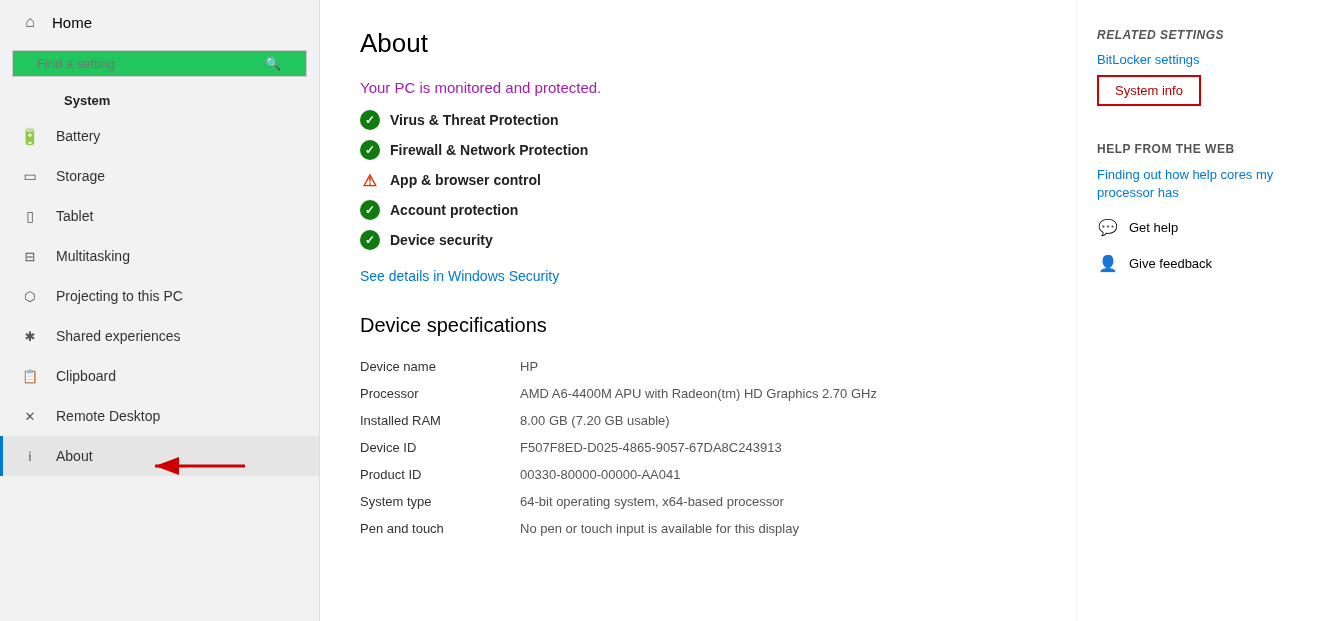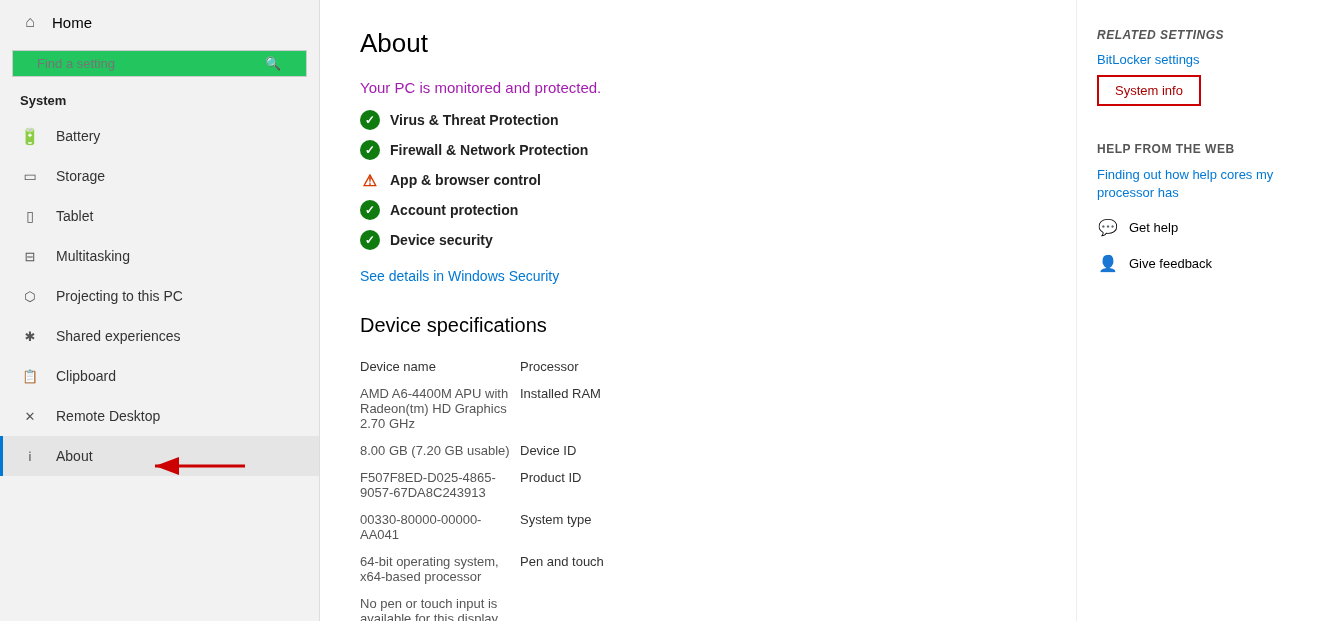--- a/index.html
+++ b/index.html
@@ -48,20 +48,21 @@
       font-size: 13px;
       background: transparent;
       color: #555;
     }
 
     .sidebar-section-title {
       font-size: 13px;
       font-weight: 600;
       padding: 6px 20px 8px 20px;
       color: #222;
+      margin-left: 44px;
     }
 
     .sidebar-item {
       display: flex;
       align-items: center;
       gap: 16px;
       padding: 10px 20px;
       cursor: pointer;
       font-size: 14px;
       color: #333;
@@ -381,20 +382,21 @@
     </li>
   </ul>
 
   <a class="see-details-link">See details in Windows Security</a>
 
   <h2 class="device-specs-title">Device specifications</h2>
 
   <div class="specs-table">
 
     <div class="specs-label">Device name</div>
+    <div class="specs-value">HP</div>
 
     <div class="specs-label">Processor</div>
     <div class="specs-value">AMD A6-4400M APU with Radeon(tm) HD Graphics    2.70 GHz</div>
 
     <div class="specs-label">Installed RAM</div>
     <div class="specs-value">8.00 GB (7.20 GB usable)</div>
 
     <div class="specs-label">Device ID</div>
     <div class="specs-value">F507F8ED-D025-4865-9057-67DA8C243913</div>
 

